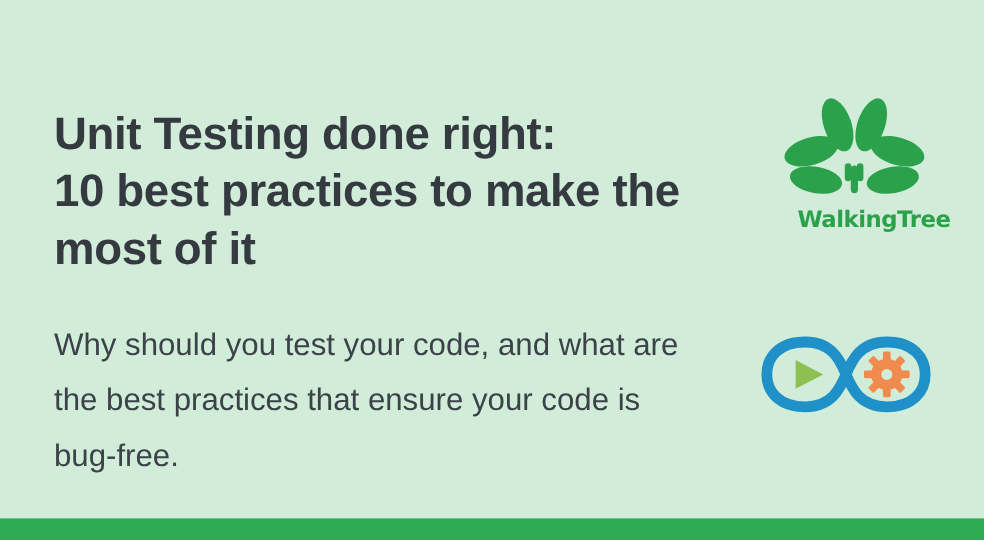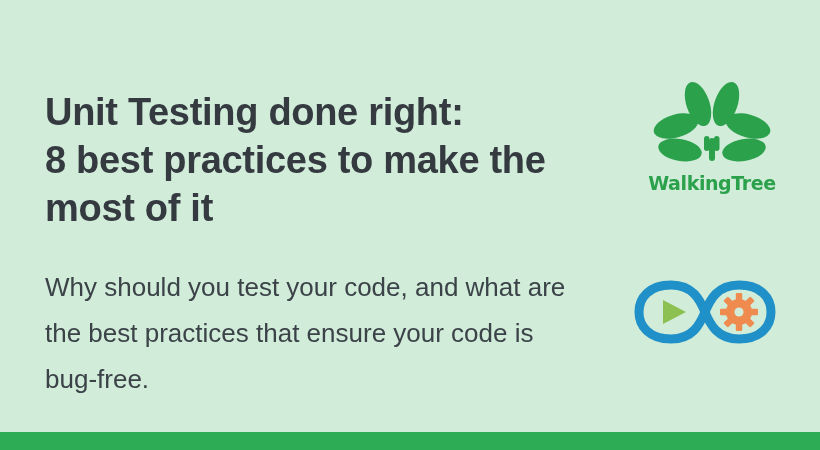--- a/index.html
+++ b/index.html
@@ -48,21 +48,21 @@
     color: #3b4248;
     white-space: pre-line;
   }
 
   
   .brand-col {
     position: absolute;
     right: 28px;
     top: 78px;
     width: 160px;
-    text-align: center;
+    text-align: right;
   }
   .tree-logo {
     display: block;
     margin: 0 auto;
   }
   .brand-wordmark {
     display: block;
     margin-top: 2px;
     font-family: "DejaVu Sans", sans-serif;
     font-size: 19px;
@@ -93,21 +93,21 @@
     background: #2eab55;
   }
 </style>
 </head>
 <body>
 
 <div class="banner">
 
   <div class="text-col">
     <h1 class="headline">Unit Testing done right:
-8 best practices to make the
+10 best practices to make the
 most of it</h1>
     <p class="subhead">Why should you test your code, and what are
 the best practices that ensure your code is
 bug-free.</p>
   </div>
 
   <div class="brand-col">
     <svg class="tree-logo" width="124" height="92" viewBox="0 0 124 92" xmlns="http://www.w3.org/2000/svg">
       <g fill="#2ca14c">
 

